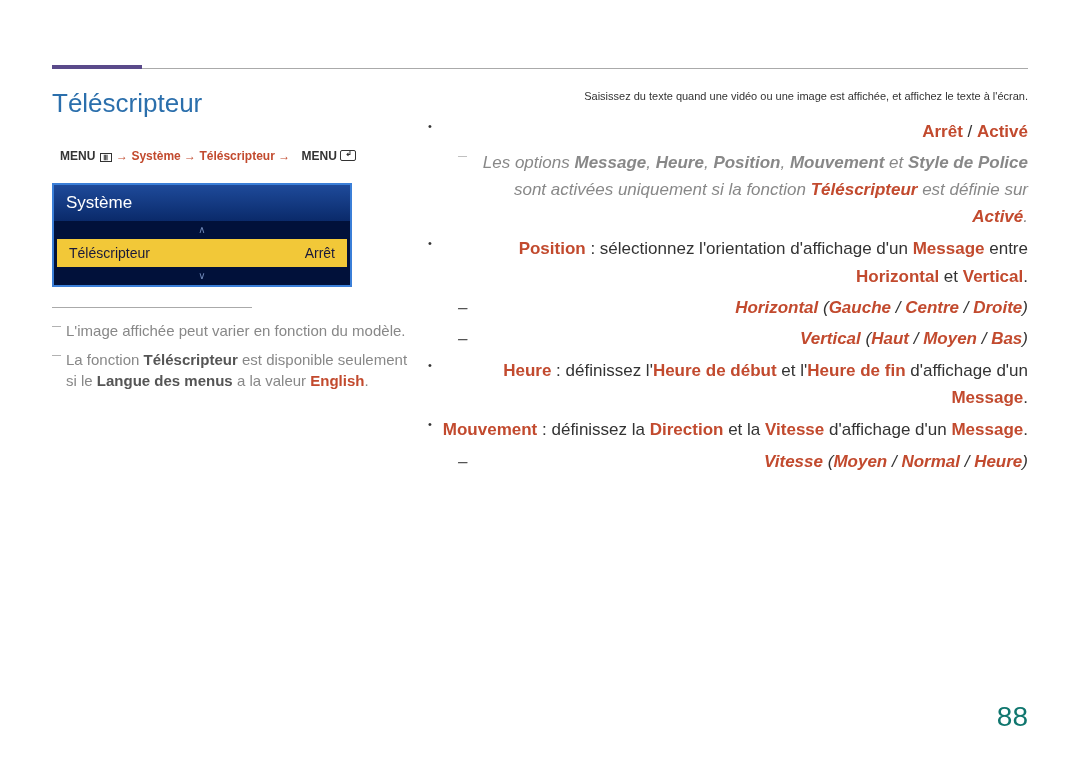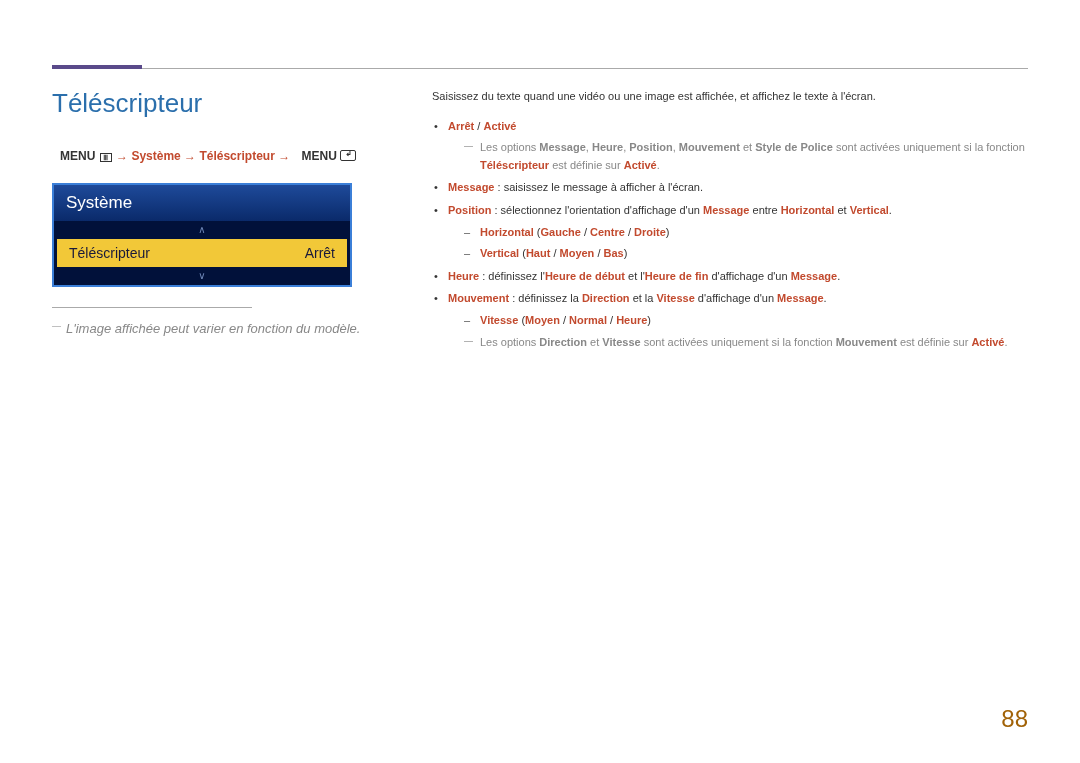--- a/index.html
+++ b/index.html
@@ -23,30 +23,31 @@
       position: absolute;
       top: 65px;
       left: 52px;
       width: 90px;
       height: 4px;
       background: #5a4a8a;
     }
     .content {
       display: flex;
       margin-top: 40px;
-      gap: 20px;
+      gap: 14px;
     }
     .left-col {
       width: 360px;
       flex-shrink: 0;
     }
     .right-col {
       flex: 1;
       font-size: 11px;
       line-height: 1.6;
+      text-align: right;
     }
     .section-title {
       color: #2b6fac;
       font-size: 26px;
       font-weight: 500;
       margin-bottom: 30px;
     }
     .nav-path {
       font-size: 12px;
       font-weight: bold;
@@ -108,54 +109,53 @@
       font-size: 14px;
       margin: 0 3px;
     }
     .sep-line {
       margin-top: 20px;
       border-top: 1px solid #aaa;
       width: 200px;
       margin-bottom: 12px;
     }
     .footnote {
-      font-size: 13px;
+      font-size: 15px;
       color: #888;
       margin-bottom: 8px;
       padding-left: 14px;
       position: relative;
       line-height: 1.4;
-      font-style: italic;
     }
     .footnote::before {
       content: "―";
       position: absolute;
       left: 0;
       color: #888;
       font-size: 9px;
     }
     .footnote .hl { color: #c24a2e; font-weight: bold; }
     .footnote b.dark { color: #555; }
     .intro { font-size: 11px; margin-bottom: 12px; }
     ul.main { list-style: none; padding: 0; }
     ul.main > li {
       position: relative;
       padding-left: 16px;
       margin-bottom: 5px;
-      font-size: 11px;
+      font-size: 17px;
     }
     ul.main > li::before {
       content: "•";
       position: absolute;
       left: 2px;
       top: 0;
       font-size: 11px;
       color: #333;
     }
-    ul.sub { list-style: none; padding-left: 16px; margin-top: 4px; }
+    ul.sub { list-style: none; padding-left: 16px; margin-top: 4px; font-style: italic; }
     ul.sub > li {
       position: relative;
       padding-left: 16px;
       margin-bottom: 4px;
     }
     ul.sub > li.dash::before {
       content: "–";
       position: absolute;
       left: 0;
       color: #555;
@@ -167,22 +167,22 @@
       color: #888;
       font-size: 9px;
     }
     .k { color: #c24a2e; font-weight: bold; }
     .kb { color: #333; font-weight: bold; margin-left: 8px; }
     .grey { color: #888; }
     .page-num {
       position: absolute;
       bottom: 30px;
       right: 52px;
-      font-size: 24px;
-      color: #a16207;
+      font-size: 28px;
+      color: #0f766e;
       font-weight: 300;
     }
   </style>
 </head>
 <body>
 
 <div class="top-divider"></div>
 <div class="top-accent"></div>
 
 <div class="content">
@@ -207,38 +207,38 @@
       <div class="osd-selected">
         <span>Téléscripteur</span>
         <span>Arrêt</span>
       </div>
       <div class="osd-arrowrow">∨</div>
     </div>
 
     <div class="sep-line"></div>
 
     <div class="footnote">L'image affichée peut varier en fonction du modèle.</div>
+    <div class="footnote">
+      <span>La fonction </span><b class="dark">Téléscripteur</b><span> est disponible seulement si le </span><b class="dark">Langue des menus</b><span> a la valeur </span><span class="hl">English</span><span>.</span>
+    </div>
   </div>
 
   <div class="right-col">
     <p class="intro">Saisissez du texte quand une vidéo ou une image est affichée, et affichez le texte à l'écran.</p>
     <ul class="main">
 
       <li>
         <span class="k">Arrêt</span><span> / </span><span class="k">Activé</span>
         <ul class="sub">
           <li class="note grey">
             <span>Les options </span><b class="dark">Message</b><span>, </span><b class="dark">Heure</b><span>, </span><b class="dark">Position</b><span>, </span><b class="dark">Mouvement</b><span> et </span><b class="dark">Style de Police</b><span> sont activées uniquement si la fonction </span><span class="k">Téléscripteur</span><span class="grey"> est définie sur </span><span class="k">Activé</span><span>.</span>
           </li>
         </ul>
       </li>
 
-      <li>
-        <span class="k">Message</span><span> : saisissez le message à afficher à l'écran.</span>
-      </li>
 
       <li>
         <span class="k">Position</span><span> : sélectionnez l'orientation d'affichage d'un </span><span class="k">Message</span><span> entre </span><span class="k">Horizontal</span><span> et </span><span class="k">Vertical</span><span>.</span>
         <ul class="sub">
           <li class="dash">
             <span class="k">Horizontal</span><span> (</span><span class="k">Gauche</span><span> / </span><span class="k">Centre</span><span> / </span><span class="k">Droite</span><span>)</span>
           </li>
           <li class="dash">
             <span class="k">Vertical</span><span> (</span><span class="k">Haut</span><span> / </span><span class="k">Moyen</span><span> / </span><span class="k">Bas</span><span>)</span>
           </li>
@@ -248,23 +248,20 @@
       <li>
         <span class="k">Heure</span><span> : définissez l'</span><span class="k">Heure de début</span><span> et l'</span><span class="k">Heure de fin</span><span> d'affichage d'un </span><span class="k">Message</span><span>.</span>
       </li>
 
       <li>
         <span class="k">Mouvement</span><span> : définissez la </span><span class="k">Direction</span><span> et la </span><span class="k">Vitesse</span><span> d'affichage d'un </span><span class="k">Message</span><span>.</span>
         <ul class="sub">
           <li class="dash">
             <span class="k">Vitesse</span><span> (</span><span class="k">Moyen</span><span> / </span><span class="k">Normal</span><span> / </span><span class="k">Heure</span><span>)</span>
           </li>
-          <li class="note grey">
-            <span>Les options </span><b class="dark">Direction</b><span> et </span><b class="dark">Vitesse</b><span> sont activées uniquement si la fonction </span><b class="dark">Mouvement</b><span class="grey"> est définie sur </span><span class="k">Activé</span><span>.</span>
-          </li>
         </ul>
       </li>
 
 
     </ul>
   </div>
 </div>
 
 <div class="page-num">88</div>
 

